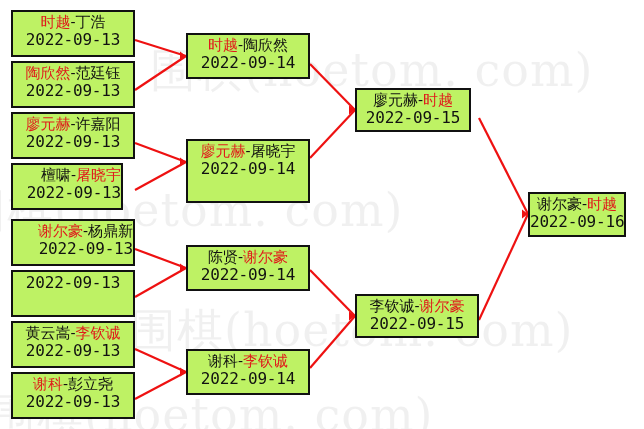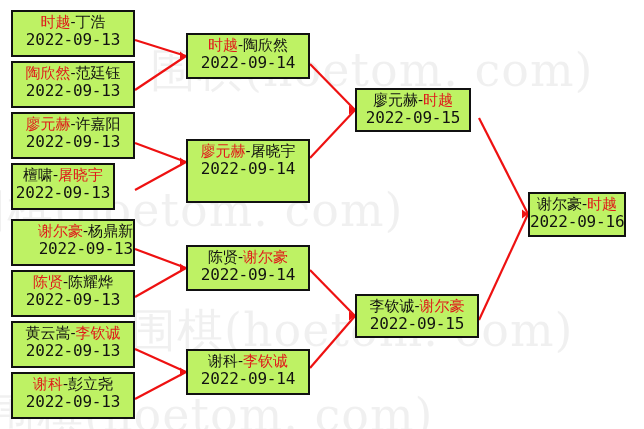--- a/index.html
+++ b/index.html
@@ -102,30 +102,29 @@
         <div class="date">2022-09-13</div>
       </div>
       <div class="match" style="left: 11px; top: 61px; width: 124px; height: 47px;">
         <div class="players"><span class="w">陶欣然</span><span class="sep">-</span><span class="">范廷钰</span></div>
         <div class="date">2022-09-13</div>
       </div>
       <div class="match" style="left: 11px; top: 112px; width: 124px; height: 47px;">
         <div class="players"><span class="w">廖元赫</span><span class="sep">-</span><span class="">许嘉阳</span></div>
         <div class="date">2022-09-13</div>
       </div>
-      <div class="match" style="left: 11px; top: 163px; width: 104px; height: 47px;">
+      <div class="match" style="left: 11px; top: 163px; width: 112px; height: 47px; text-align: right;">
         <div class="players"><span class="">檀啸</span><span class="sep">-</span><span class="w">屠晓宇</span></div>
         <div class="date">2022-09-13</div>
       </div>
       <div class="match" style="left: 11px; top: 219px; width: 124px; height: 47px; text-align: right;">
         <div class="players"><span class="w">谢尔豪</span><span class="sep">-</span><span class="">杨鼎新</span></div>
         <div class="date">2022-09-13</div>
       </div>
       <div class="match" style="left: 11px; top: 270px; width: 124px; height: 47px;">
-        <div class="players"><span class="w">陈贤</span><span class="sep">-</span><span class="">陈耀烨</span></div>
         <div class="date">2022-09-13</div>
       </div>
       <div class="match" style="left: 11px; top: 321px; width: 124px; height: 47px;">
         <div class="players"><span class="">黄云嵩</span><span class="sep">-</span><span class="w">李钦诚</span></div>
         <div class="date">2022-09-13</div>
       </div>
       <div class="match" style="left: 11px; top: 372px; width: 124px; height: 47px;">
         <div class="players"><span class="w">谢科</span><span class="sep">-</span><span class="">彭立尧</span></div>
         <div class="date">2022-09-13</div>
       </div>

